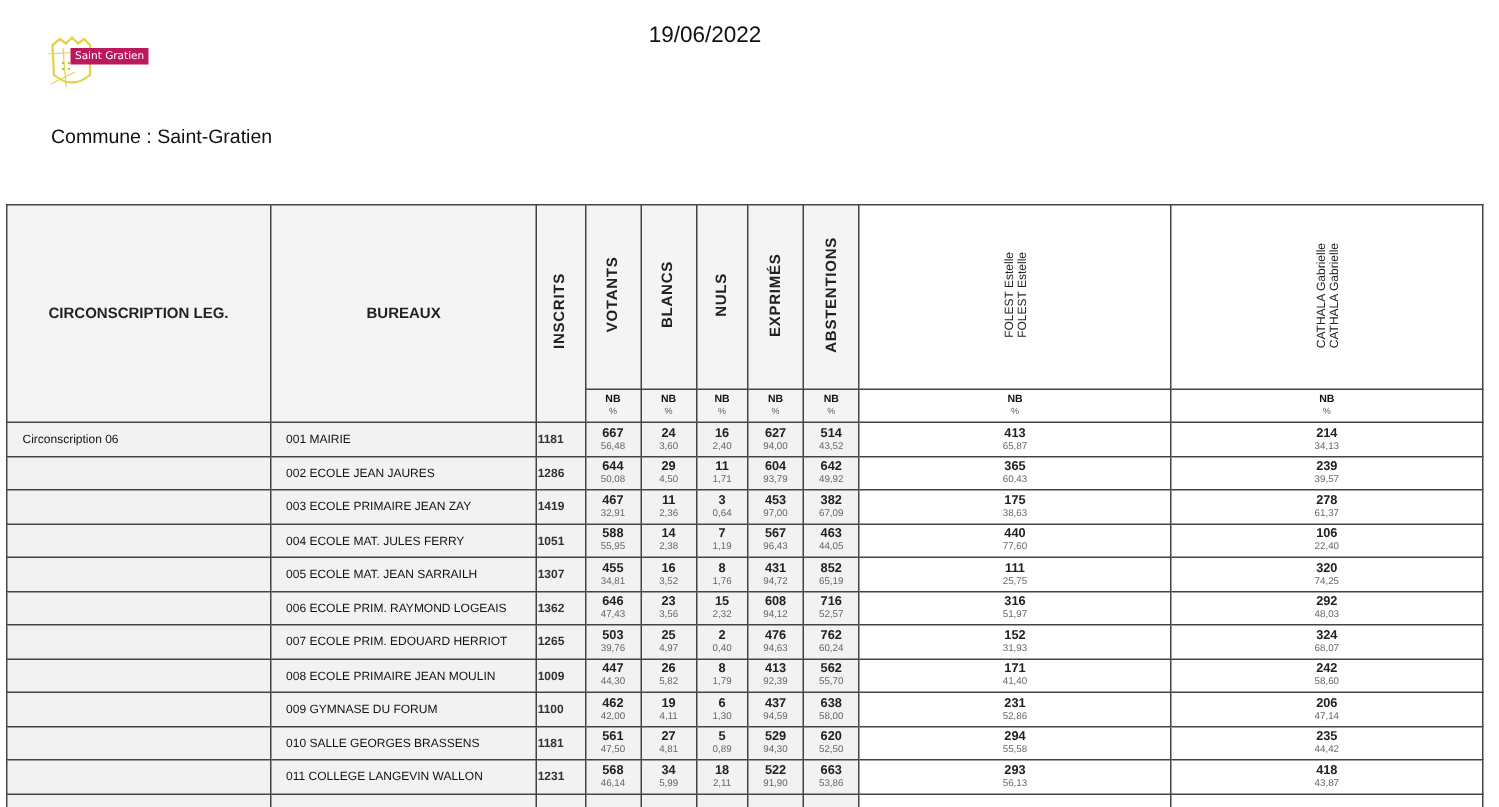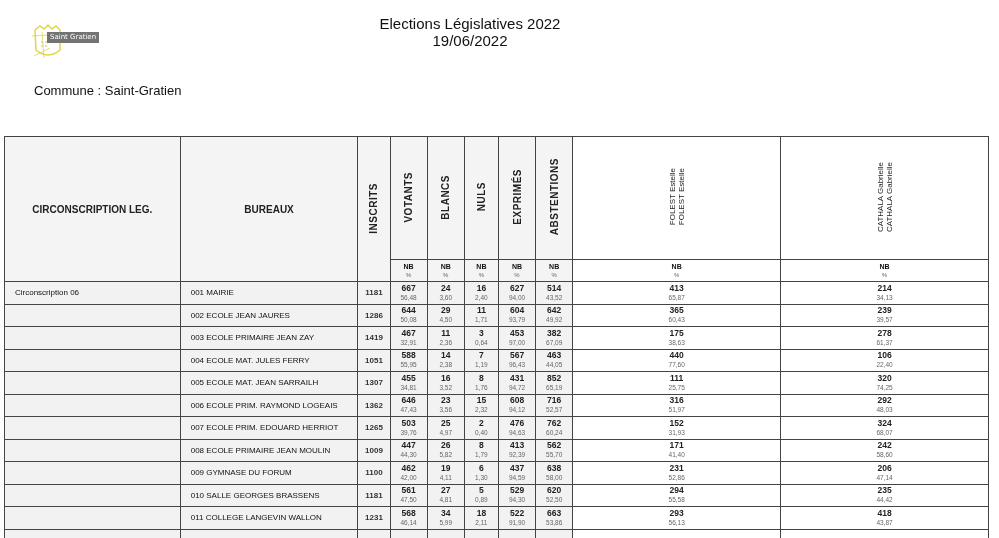--- a/index.html
+++ b/index.html
@@ -1,42 +1,42 @@
 <!DOCTYPE html>
 <html><head>
   <meta charset="utf-8">
   <style>
     * { box-sizing: border-box; margin: 0; padding: 0; }
     html, body { width: 999px; height: 538px; background: #ffffff; overflow: hidden; }
     body { position: relative; font-family: "Liberation Sans", sans-serif; color: #111; }
 
     .logo { position: absolute; left: 30px; top: 22px; width: 90px; height: 40px; }
     .logo svg { position: absolute; left: 0; top: 0; }
-    .logo .badge { position: absolute; left: 17px; top: 10px; background: #737373; color: #fff;
+    .logo .badge { position: absolute; left: 17px; top: 10px; background: #be185d; color: #fff;
       font-size: 7px; font-family: "DejaVu Sans", sans-serif; padding: 1px 3px; line-height: 9px; white-space: nowrap; }
 
     .title { position: absolute; left: 300px; width: 340px; top: 15px; text-align: center;
       font-size: 15px; line-height: 17px; color: #111; }
 
     .commune { position: absolute; left: 34px; top: 83px; font-size: 13px; color: #111; }
 
     table.results { position: absolute; left: 4px; top: 136px; width: 985px; border-collapse: collapse;
       table-layout: fixed; font-family: "Liberation Sans", sans-serif; background: #fff; }
     table.results td, table.results th { border: 1px solid #444; }
     .hdr th { height: 123px; font-size: 10px; font-weight: bold; color: #222; background: #f4f4f4; }
     .hdr th.cand { background: #fff; font-weight: normal; font-size: 8px; }
     .vert { writing-mode: vertical-rl; transform: rotate(180deg); display: inline-block; letter-spacing: 0.5px; }
     .vert2 { writing-mode: vertical-rl; transform: rotate(180deg); display: inline-block; line-height: 9px; }
     .sub td { height: 22px; font-size: 7px; text-align: center; font-weight: bold; line-height: 8px; }
     .sub td.blank { background: #f4f4f4; }
     .sub td .pct { font-weight: normal; color: #666; font-size: 6px; display: block; }
     .sub td.cand { background: #fff; }
     tr.row td { height: 22.5px; background: #f2f2f2; font-size: 8px; }
     tr.row td.c-circ, tr.row td.c-bur { padding-left: 10px; }
-    tr.row td.c-ins { text-align: center; font-weight: bold; color: #333; }
+    tr.row td.c-ins { text-align: left; font-weight: bold; color: #333; }
     tr.row td.num { text-align: center; line-height: 9px; font-size: 8.5px; }
     tr.row td.num .nb { font-weight: bold; color: #222; display: block; }
     tr.row td.num .pc { color: #666; font-size: 6.5px; display: block; }
     tr.row td.cand { background: #fff; }
   </style>
 </head>
 <body>
 
 <div class="logo">
   <svg width="40" height="42" viewBox="0 0 40 42">
@@ -44,21 +44,20 @@
     <path d="M2 14 L36 12 M4 34 L20 26 M12 10 L14 36" stroke="#e3d24a" stroke-width="0.8" fill="none"></path>
     <circle cx="12" cy="20" r="0.8" fill="#c9b84a"></circle>
       <circle cx="16" cy="20" r="0.8" fill="#c9b84a"></circle>
     <circle cx="12" cy="24" r="0.8" fill="#c9b84a"></circle>
       <circle cx="16" cy="24" r="0.8" fill="#c9b84a"></circle>
   </svg>
   <span class="badge">Saint Gratien</span>
 </div>
 
 <div class="title">
-  <div>Elections Législatives 2022</div>
   <div>19/06/2022</div>
 </div>
 
 <div class="commune">Commune : Saint-Gratien</div>
 
 <table class="results">
   <colgroup>
     <col style="width:175px">
       <col style="width:177px">
       <col style="width:32px">

